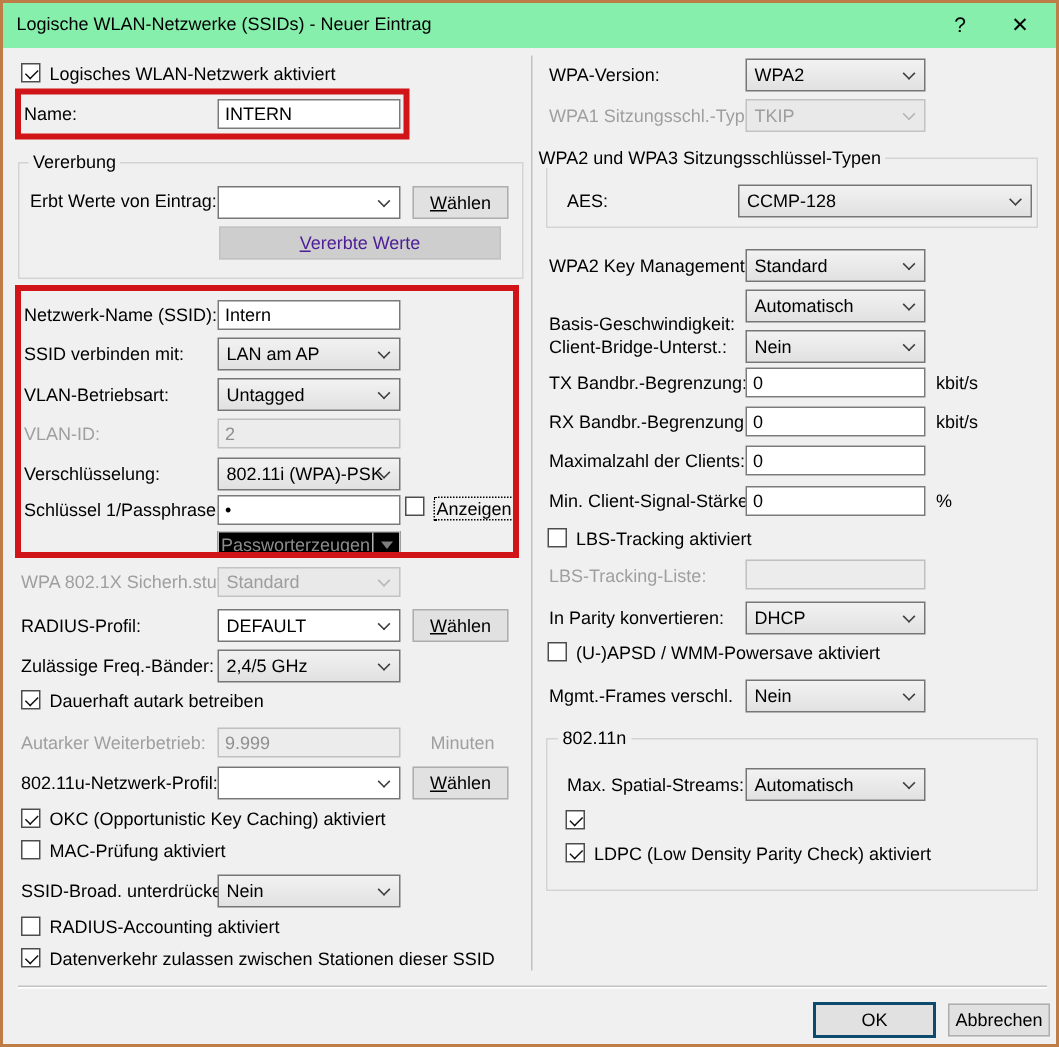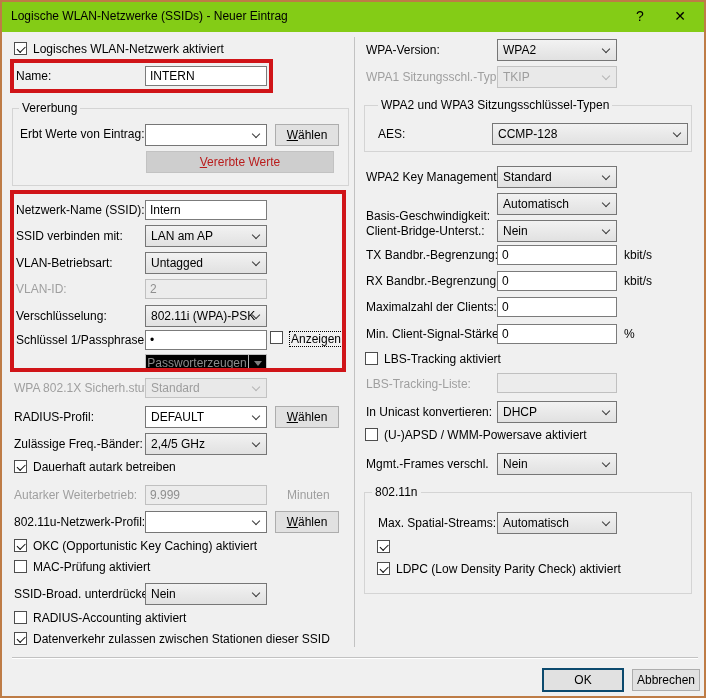--- a/index.html
+++ b/index.html
@@ -3,21 +3,21 @@
 <meta charset="utf-8">
 <style>
   * { box-sizing: border-box; }
   html,body { margin:0; padding:0; background:#ffffff; }
   .window {
     position:relative; width:706px; height:698px;
     border:2px solid #be7c46; background:#f0f0f0;
     font-family:"Liberation Sans", sans-serif; font-size:12px; color:#000;
     overflow:hidden;
   }
-  .titlebar { position:absolute; top:0; left:0; right:0; height:48px; background:#84cc16; }
+  .titlebar { position:absolute; top:0; left:0; right:0; height:48px; background:#86efac; }
   .title { position:absolute; left:9px; top:7px; white-space:nowrap; }
   .tbtn { position:absolute; top:0; width:36px; height:29px; text-align:center; line-height:29px; font-size:14px; cursor:default; }
   .tbtn.help { right:46px; }
   .tbtn.close { right:6px; }
   .body { position:absolute; top:30px; left:0; right:0; bottom:0; background:#f0f0f0; }
 
   .lbl { position:absolute; white-space:nowrap; height:18px; line-height:18px; }
   .dis { color:#9f9f9f; }
   .unit { position:absolute; white-space:nowrap; height:18px; line-height:18px; }
 
@@ -29,21 +29,21 @@
            padding:0 20px 0 5px; display:flex; align-items:center; overflow:hidden; white-space:nowrap; }
   .combo.editable { background:#fff; }
   .combo.disabled { background:#e9e9e9; border-color:#c3c3c3; color:#9d9d9d; }
   .chev { position:absolute; right:7px; top:50%; width:6px; height:6px;
           border-right:1.5px solid #3c3c3c; border-bottom:1.5px solid #3c3c3c;
           transform:translateY(-68%) rotate(45deg); }
   .combo.disabled .chev { border-color:#b5b5b5; }
 
   .btn { position:absolute; background:#e1e1e1; border:1px solid #adadad;
          display:flex; align-items:center; justify-content:center; white-space:nowrap; cursor:default; }
-  .btn.disabled { background:#cecece; border-color:#c2c2c2; color:#b91c1c; }
+  .btn.disabled { background:#cecece; border-color:#c2c2c2; color:#4c1d95; }
   .btn.default { border:2px solid #0c4a6e; }
   .u { text-decoration:underline; }
 
   .splitbtn { position:absolute; background:#000000; border:1px solid #c2c2c2; color:#8b8b8b; display:flex; }
   .splitmain { flex:1; display:flex; align-items:center; justify-content:center; white-space:nowrap; }
   .splitarrow { width:18px; border-left:1px solid #b2b2b2; display:flex; align-items:center; justify-content:center; }
   .tri { width:0; height:0; border-left:4px solid transparent; border-right:4px solid transparent; border-top:5px solid #7e7e7e; }
 
   .group { position:absolute; border:1px solid #d4d4d4; }
   .grouplabel { position:absolute; background:#f0f0f0; padding:0 3px; white-space:nowrap; height:14px; line-height:14px; z-index:2; }
@@ -209,21 +209,21 @@
       <span class="chev"></span>
     </div>
 
     <div class="lbl dis" style="left:364px;top:36px">WPA1 Sitzungsschl.-Typ:</div>
     <div class="combo disabled" style="left:495px;top:34px;width:120px;height:22px">
       <span>TKIP</span>
       <span class="chev"></span>
     </div>
 
     <div class="group" style="left:362px;top:73px;width:328px;height:47px"></div>
-    <div class="grouplabel" style="left:376px;top:66px">WPA2 und WPA3 Sitzungsschlüssel-Typen</div>
+    <div class="grouplabel" style="left:354px;top:66px">WPA2 und WPA3 Sitzungsschlüssel-Typen</div>
     <div class="lbl" style="left:376px;top:93px">AES:</div>
     <div class="combo" style="left:490px;top:91px;width:196px;height:22px">
       <span>CCMP-128</span>
       <span class="chev"></span>
     </div>
 
     <div class="lbl" style="left:364px;top:136px">WPA2 Key Management:</div>
     <div class="combo" style="left:495px;top:134px;width:120px;height:22px">
       <span>Standard</span>
       <span class="chev"></span>
@@ -257,21 +257,21 @@
     <div class="unit" style="left:622px;top:293px">%</div>
 
     <div class="cbwrap" style="left:363px;top:320px">
       <span class="cb"></span>
       <span class="cblbl">LBS-Tracking aktiviert</span>
     </div>
 
     <div class="lbl dis" style="left:364px;top:343px">LBS-Tracking-Liste:</div>
     <div class="input disabled" style="left:495px;top:341px;width:120px;height:20px"></div>
 
-    <div class="lbl" style="left:364px;top:371px">In Unicast konvertieren:</div>
+    <div class="lbl" style="left:364px;top:371px">In Parity konvertieren:</div>
     <div class="combo" style="left:495px;top:369px;width:120px;height:22px">
       <span>DHCP</span>
       <span class="chev"></span>
     </div>
 
     <div class="cbwrap" style="left:363px;top:396px">
       <span class="cb"></span>
       <span class="cblbl">(U-)APSD / WMM-Powersave aktiviert</span>
     </div>
 

